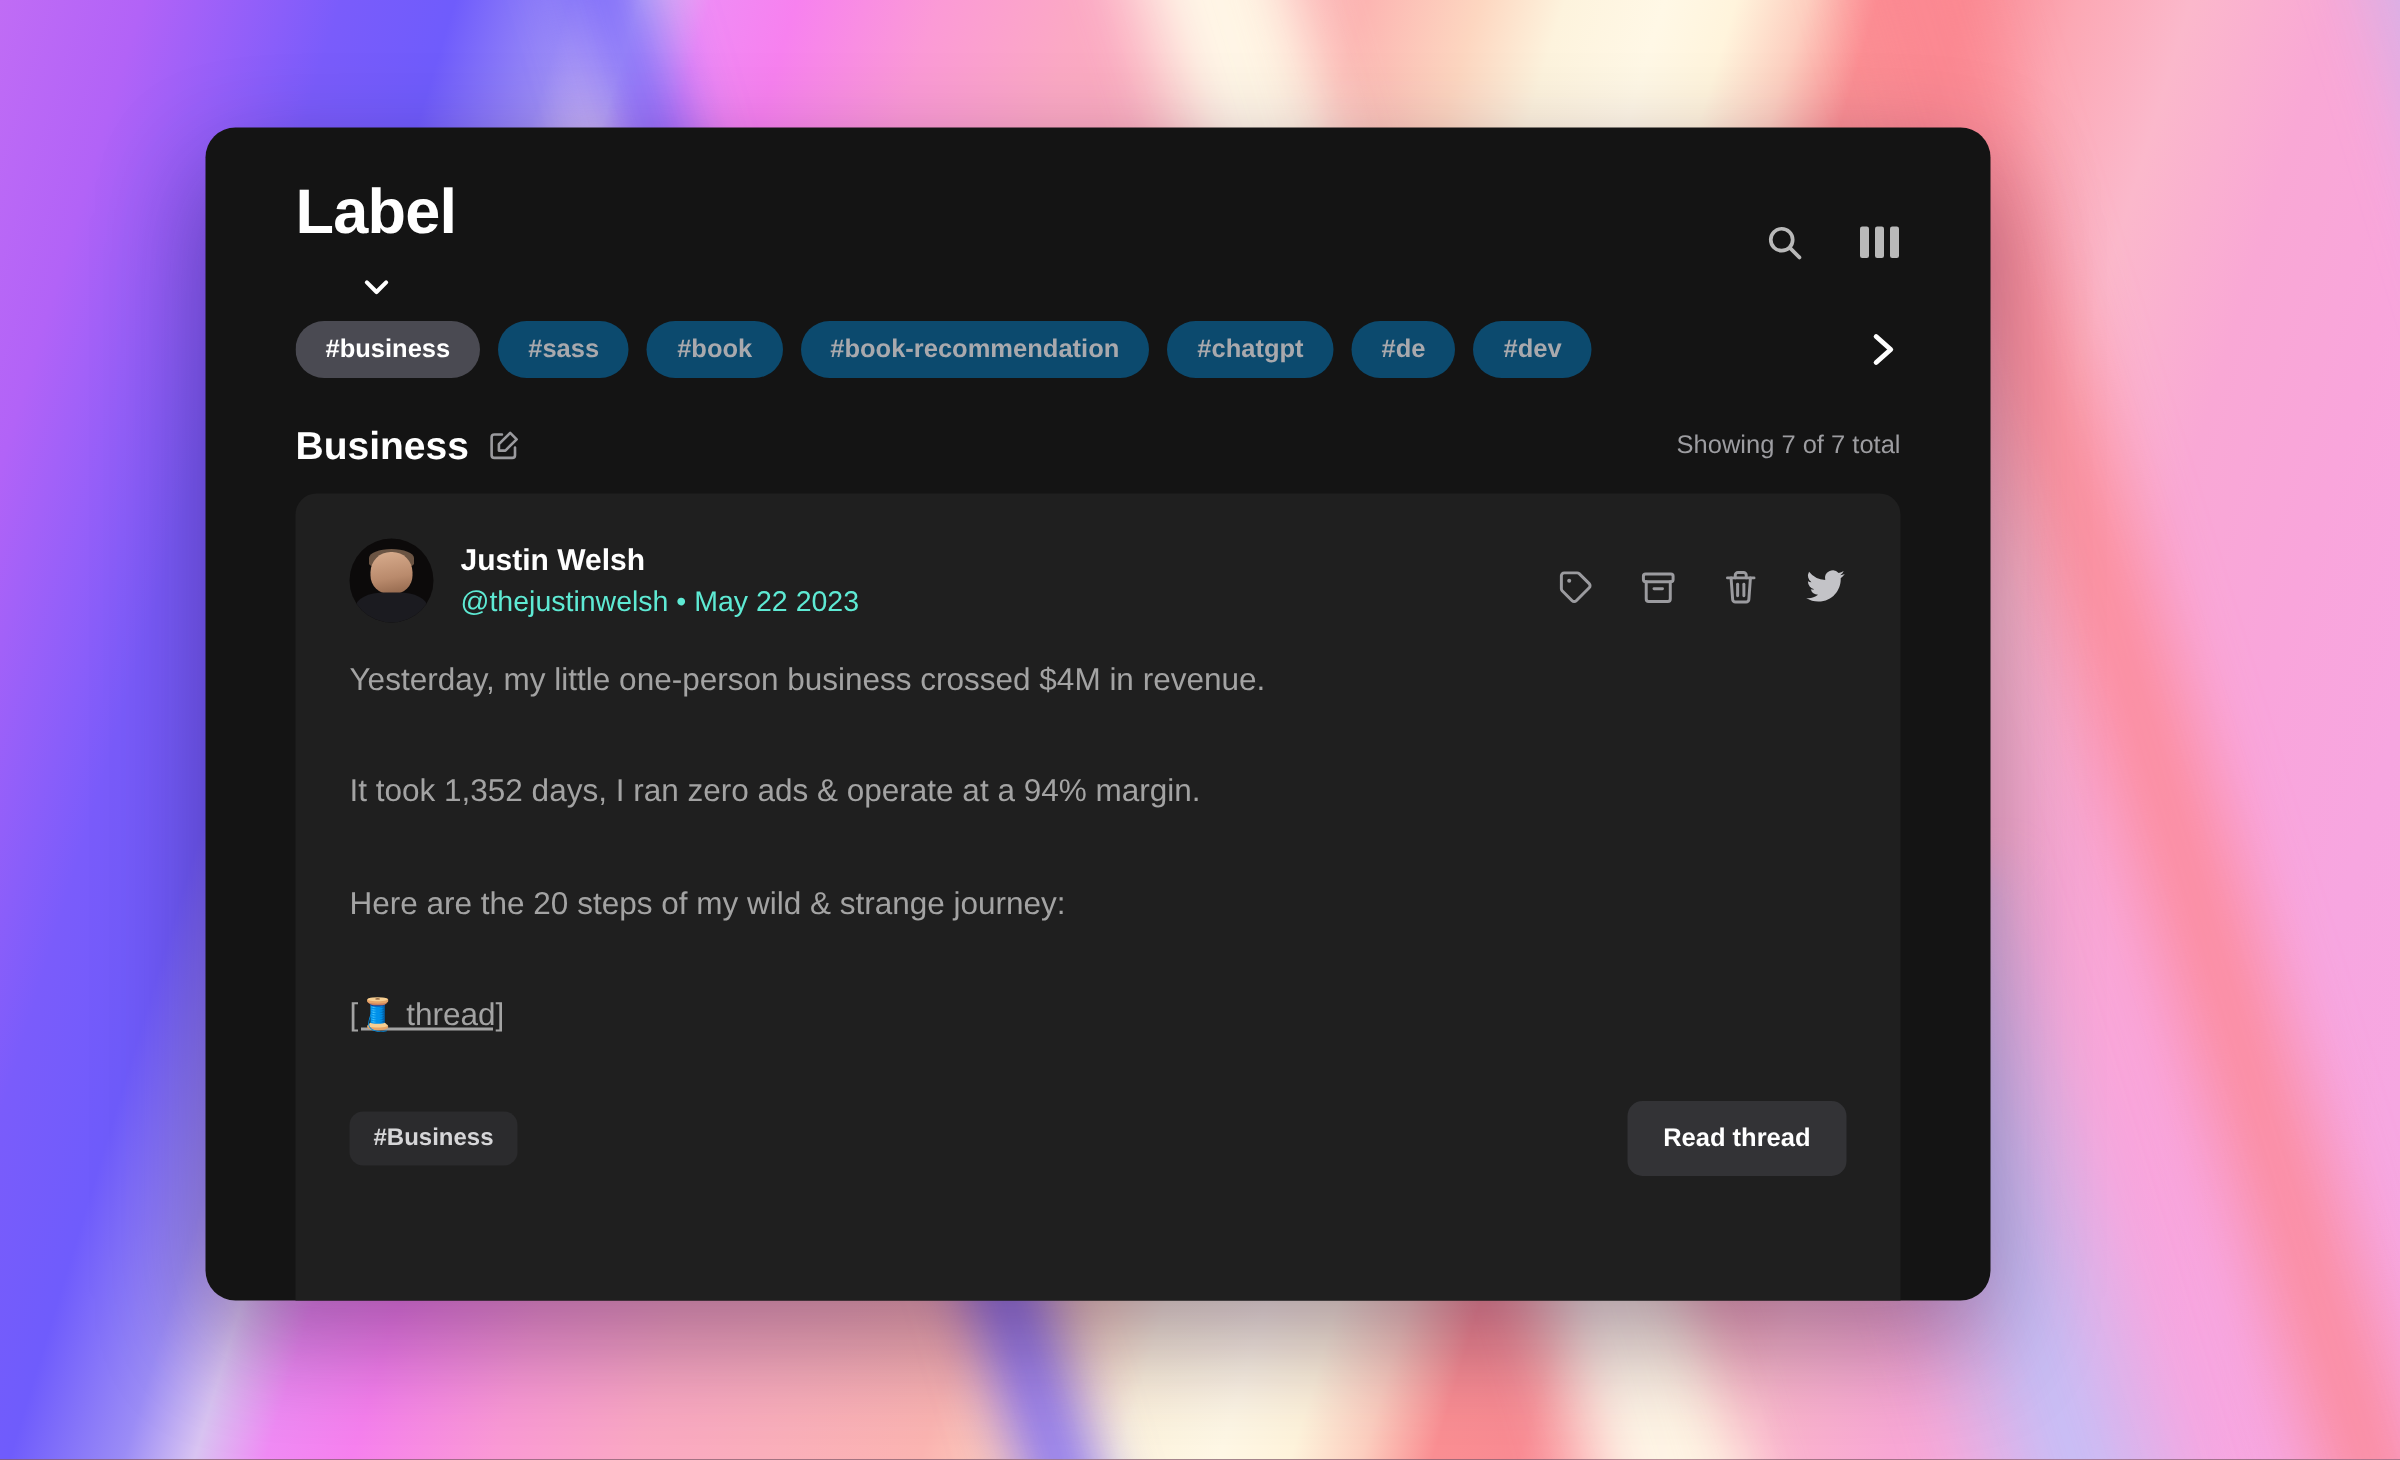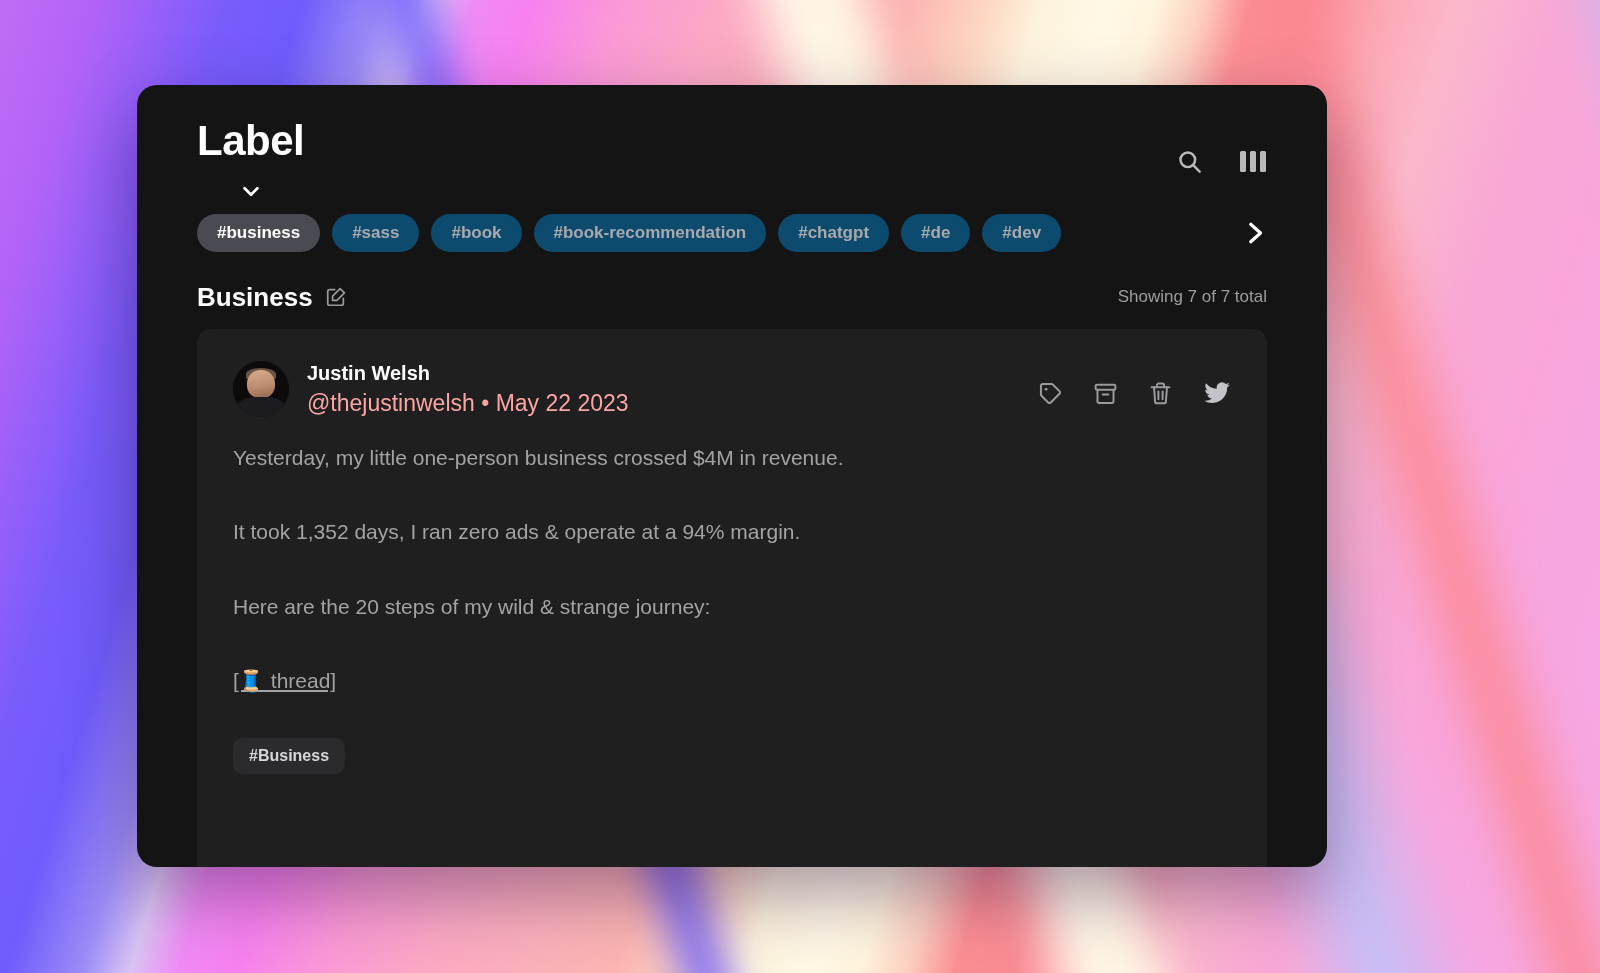--- a/index.html
+++ b/index.html
@@ -258,22 +258,22 @@
     margin-left: 18px;
     padding-top: 2px;
   }
   .author-name {
     font-size: 20px;
     font-weight: bold;
     color: #ffffff;
     line-height: 1.25;
   }
   .author-meta {
-    font-size: 23px;
-    color: #fca5a5;
+    font-size: 19px;
+    color: #5eead4;
     line-height: 1.35;
     margin-top: 2px;
   }
   .tweet-actions {
     margin-left: auto;
     display: flex;
     align-items: center;
     gap: 30px;
     padding-top: 8px;
   }
@@ -432,17 +432,18 @@
 
       <div class="tweet-body">
         <p>Yesterday, my little one-person business crossed $4M in revenue.</p>
         <p>It took 1,352 days, I ran zero ads &amp; operate at a 94% margin.</p>
         <p>Here are the 20 steps of my wild &amp; strange journey:</p>
         <p>[🧵 thread]</p>
       </div>
 
       <div class="tweet-foot">
         <button class="tag-chip">#Business</button>
+        <button class="read-thread-btn">Read thread</button>
       </div>
 
     </div>
   </div>
 </div>
 
 </body></html>

